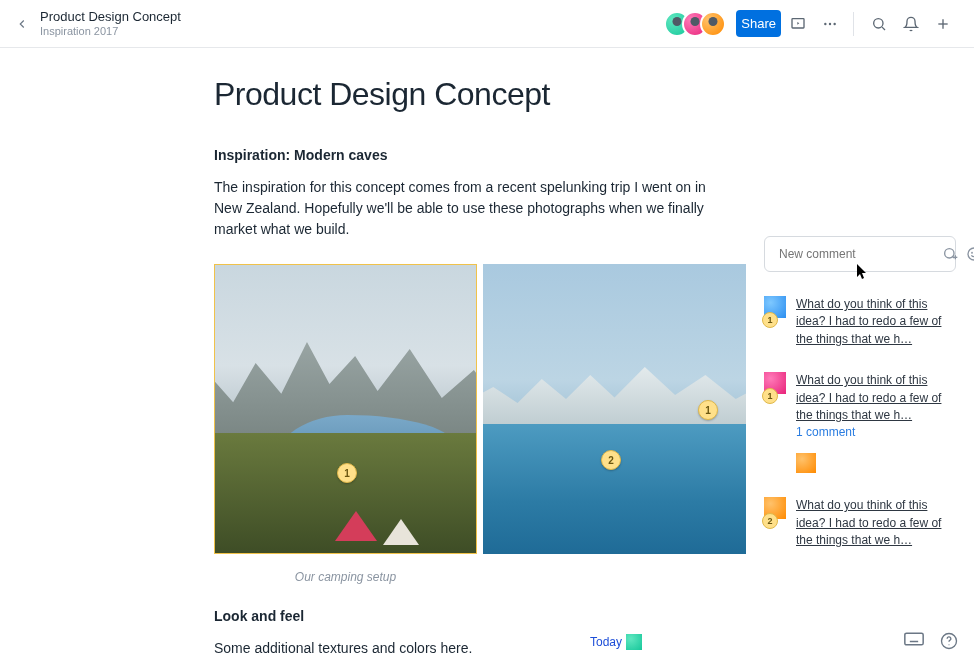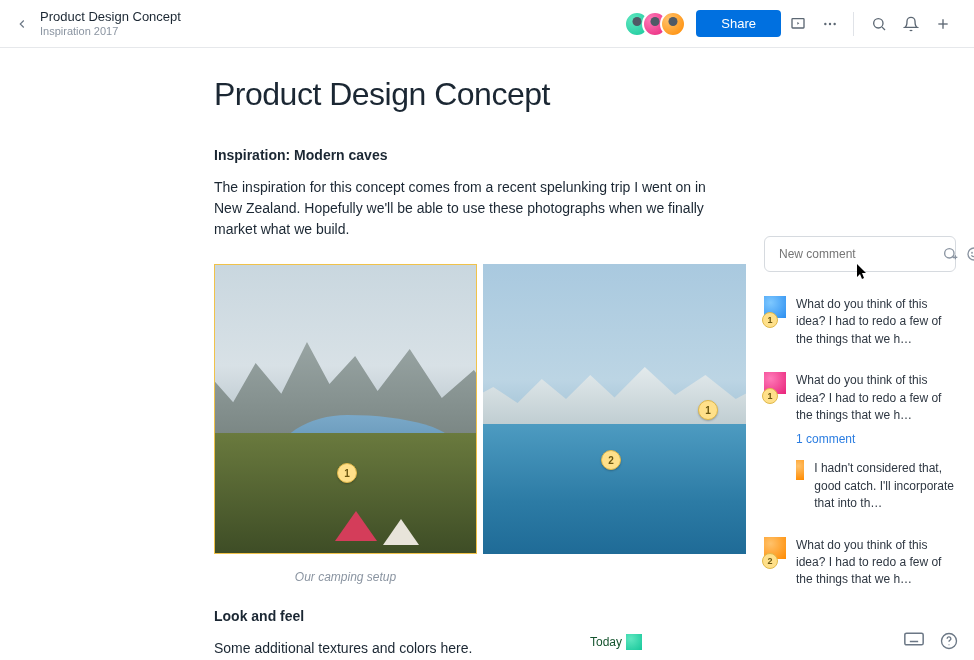--- a/index.html
+++ b/index.html
@@ -14,21 +14,21 @@
   .presence { display:flex; margin-right:10px; }
   .presence .av { width:26px; height:26px; border-radius:50%; border:2px solid #fff; margin-left:-8px; position:relative; }
   .presence .av:first-child { margin-left:0; }
   .av.g { background: radial-gradient(circle at 30% 30%, #5fe7c0, #16c79a); }
   .av.p { background: radial-gradient(circle at 30% 30%, #ff7ab8, #e8237a); }
   .av.o { background: radial-gradient(circle at 30% 30%, #ffc26b, #ff8a00); }
   .av.b { background: radial-gradient(circle at 30% 30%, #7ec8ff, #2b8ef0); }
   .av .dot { position:absolute; top:4px; left:50%; transform:translateX(-50%); width:9px; height:9px; border-radius:50%; background:#505a66; }
   .av.small { width:22px; height:22px; border-width:2px; }
   .av.xs { width:20px; height:20px; border:none; }
-  .share-btn { background:#0070e0; color:#fff; border:none; border-radius:4px; font-size:13px; font-weight:500; padding:6px 25px; cursor:pointer; }
+  .share-btn { background:#0070e0; color:#fff; border:none; border-radius:4px; font-size:13px; font-weight:500; padding:6px 5px; cursor:pointer; }
   .hdr-icon { width:30px; height:30px; display:flex; align-items:center; justify-content:center; color:#5c6773; cursor:pointer; margin-left:2px; }
   .hdr-sep { width:1px; height:24px; background:#e0e3e8; margin:0 8px; }
   
   .page { display:flex; height:calc(660px - 48px); }
   .doc-col { flex:1; padding: 28px 24px 0 24px; overflow:hidden; position:relative; }
   .doc-inner { max-width: 540px; margin-left: 190px; }
   .doc-h1 { font-size: 32px; font-weight:400; letter-spacing:-0.5px; margin-bottom: 34px; color:#1b2733; }
   .doc-h2 { font-size: 14px; font-weight:600; margin-bottom: 14px; }
   .doc-p  { font-size: 14px; line-height:1.5; color:#1b2733; margin-bottom: 24px; max-width: 510px; }
   .gallery { display:flex; gap:6px; }
@@ -46,34 +46,34 @@
   .tent::before{content:"";position:absolute;inset:0;clip-path:polygon(50% 0,100% 100%,0 100%);}
   .tent.red::before{ background:#d43d5a;} .tent.red{ left:120px; }
   .tent.wht::before{ background:#e8e4da;} .tent.wht{ left:168px; bottom:8px; width:36px; height:26px;}
   
   .photo2 { position:absolute; inset:0; }
   .p2-sky { position:absolute; inset:0; background:linear-gradient(#a9c9df 0%, #bcd5e4 40%, #9fc0d4 55%); }
   .p2-mtn { position:absolute; left:-20px; right:-20px; top:95px; height:80px; background:linear-gradient(#e8eef0,#b7c6cb); clip-path:polygon(0 100%,0 55%,10% 35%,18% 55%,26% 25%,34% 50%,42% 20%,50% 48%,60% 10%,70% 45%,80% 20%,90% 50%,100% 30%,100% 100%);}
   .p2-water{position:absolute; left:0; right:0; top:160px; bottom:0; background:linear-gradient(#4d9bc1 0%, #2c7ba5 60%, #1f6b97 100%);}
   
   .pin { position:absolute; width:20px; height:20px; border-radius:50%; background:#ffe08a; border:1px solid #e0b84a; display:flex; align-items:center; justify-content:center; font-size:10px; font-weight:600; color:#6b5610; box-shadow:0 1px 2px rgba(0,0,0,.25); cursor:pointer;}
-  .today { position:absolute; bottom:10px; left:590px; font-size:12px; color:#14532d; display:flex; align-items:center; gap:4px;}
+  .today { position:absolute; bottom:10px; left:590px; font-size:12px; color:#1d4ed8; display:flex; align-items:center; gap:4px;}
   .today .av { width:16px; height:16px; border:none;}
   
   .cmt-col { width:210px; padding: 188px 18px 0 0; }
   .new-cmt { border:1px solid #d6dadf; border-radius:6px; height:36px; display:flex; align-items:center; padding:0 8px 0 6px; gap:8px; }
   .new-cmt input { flex:1; border:none; outline:none; font-size:12px; color:#a16207; background:transparent;}
   .new-cmt .ic { color:#8a94a1; cursor:pointer; display:flex; }
   .cursor-arrow { position:absolute; left:857px; top:264px; }
   .thread { margin-top:24px; display:flex; gap:10px; }
   .thread .col-av { position:relative; width:24px; }
   .thread .col-av .av { width:22px; height:22px; border:none; }
   .thread .col-av .num { position:absolute; top:16px; left:-2px; width:16px; height:16px; border-radius:50%; background:#ffe08a; border:1px solid #e0b84a; font-size:9px; display:flex; align-items:center; justify-content:center; font-weight:600; color:#6b5610;}
-  .thread .body { font-size:12px; line-height:1.45; color:#2e3742; }
-  .thread .count { color:#2b7de1; font-size:12px; margin-top:8px; cursor:pointer;}
+  .thread .body { font-size:12px; line-height:1.45; color:#2e3742;text-decoration:underline; }
+  .thread .count { color:#2b7de1; font-size:12px; margin-top:1px; cursor:pointer;}
   .reply { margin-top:14px; display:flex; gap:10px; }
   .reply .body { font-size:12px; line-height:1.45; color:#2e3742; }
   
   .br-icons { position:absolute; right:16px; bottom:10px; display:flex; gap:16px; color:#6b7785; }
   .br-icons .ic { cursor:pointer; }
   svg { display:block; }
 </style>
 </head>
 <body>
 
@@ -215,21 +215,20 @@
     <div class="thread">
       <div class="col-av">
         <div class="av p small"></div>
         <div class="num">1</div>
       </div>
       <div>
         <div class="body">What do you think of this idea? I had to redo a few of the things that we h…</div>
         <div class="count">1 comment</div>
         <div class="reply">
           <div class="av o xs"></div>
-          <div class="body">I hadn't considered that, good catch. I'll incorporate that into th…</div>
         </div>
       </div>
     </div>
 
     <div class="thread">
       <div class="col-av">
         <div class="av o small"></div>
         <div class="num">2</div>
       </div>
       <div class="body">What do you think of this idea? I had to redo a few of the things that we h…</div>

